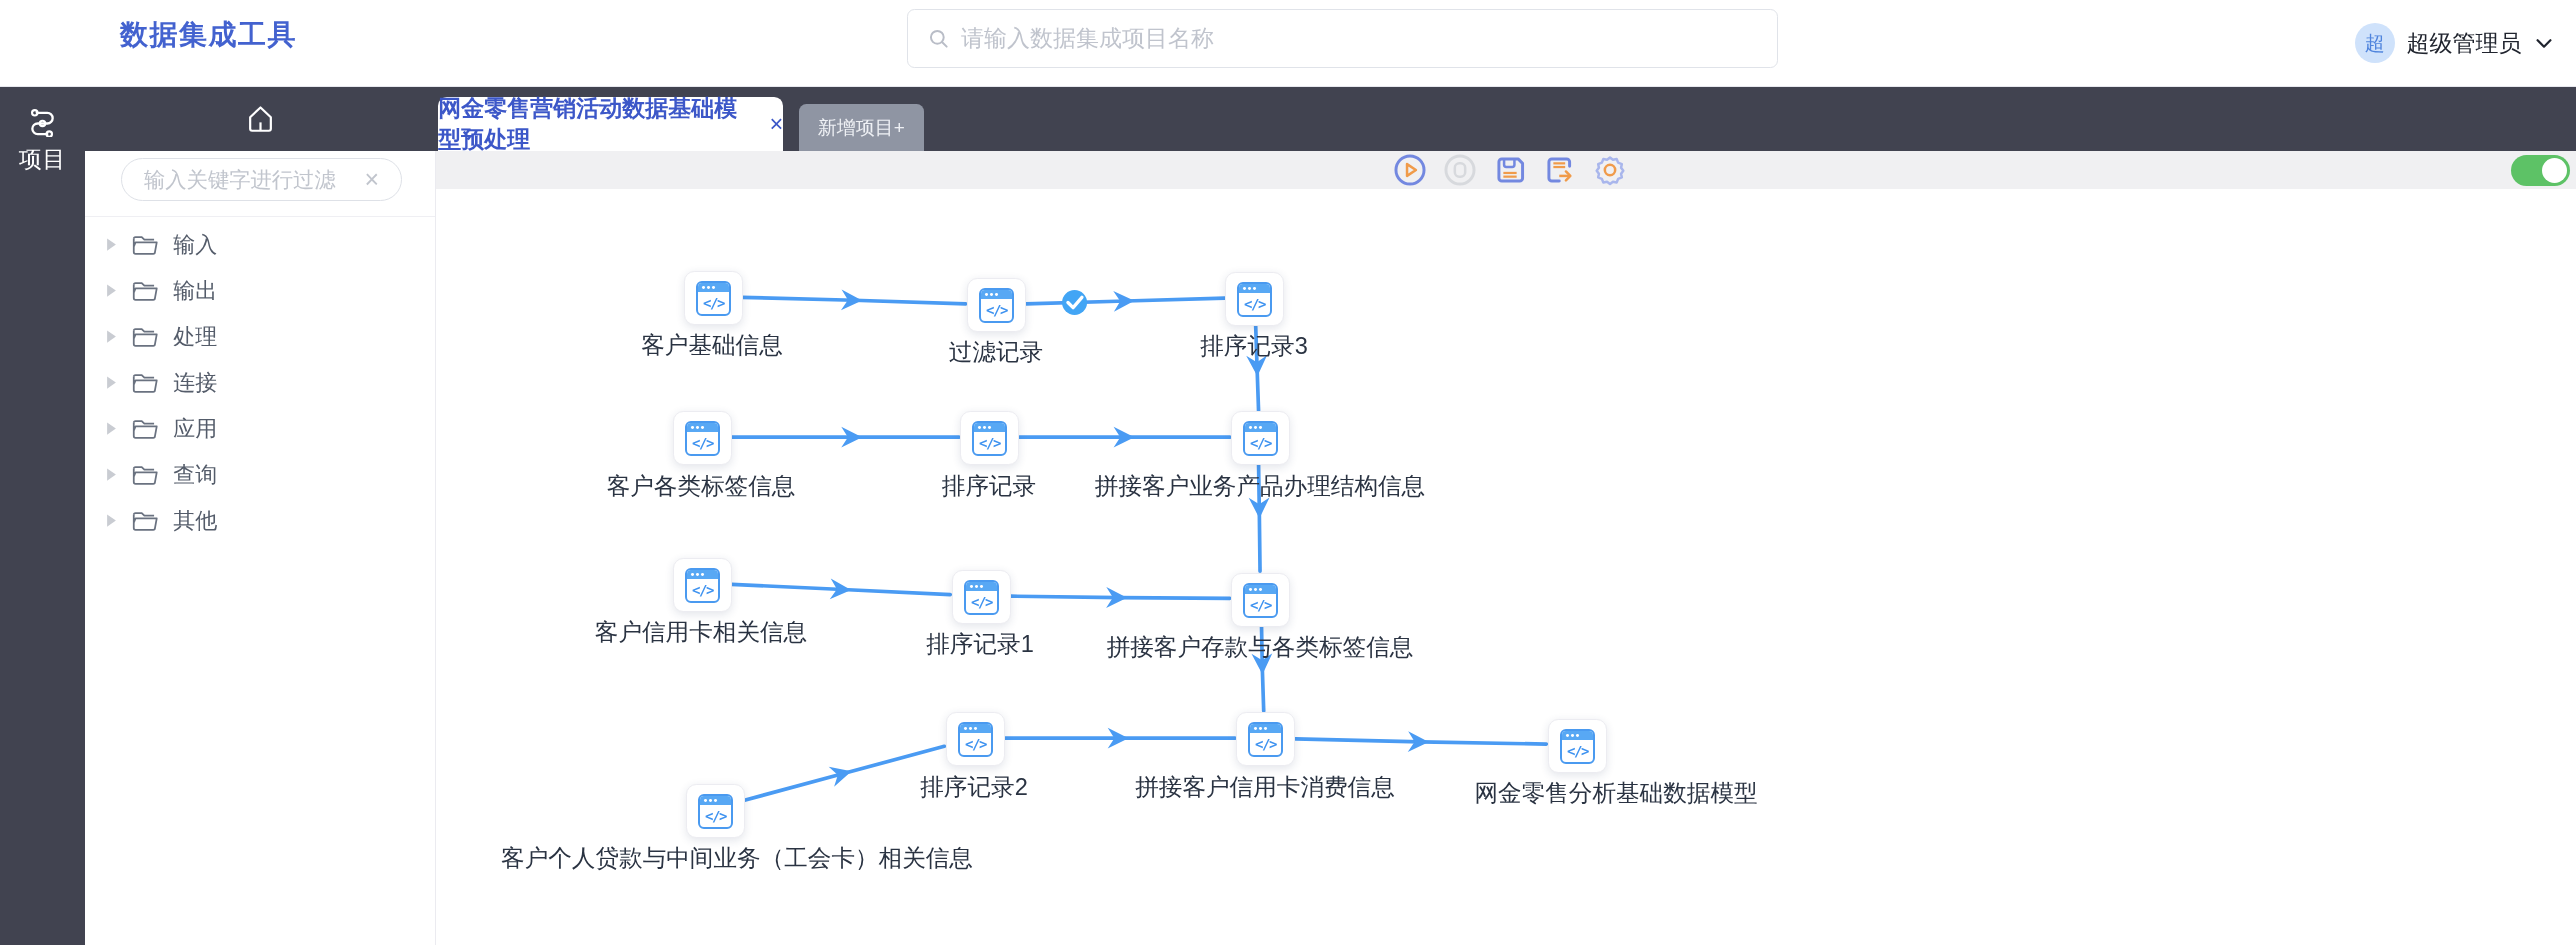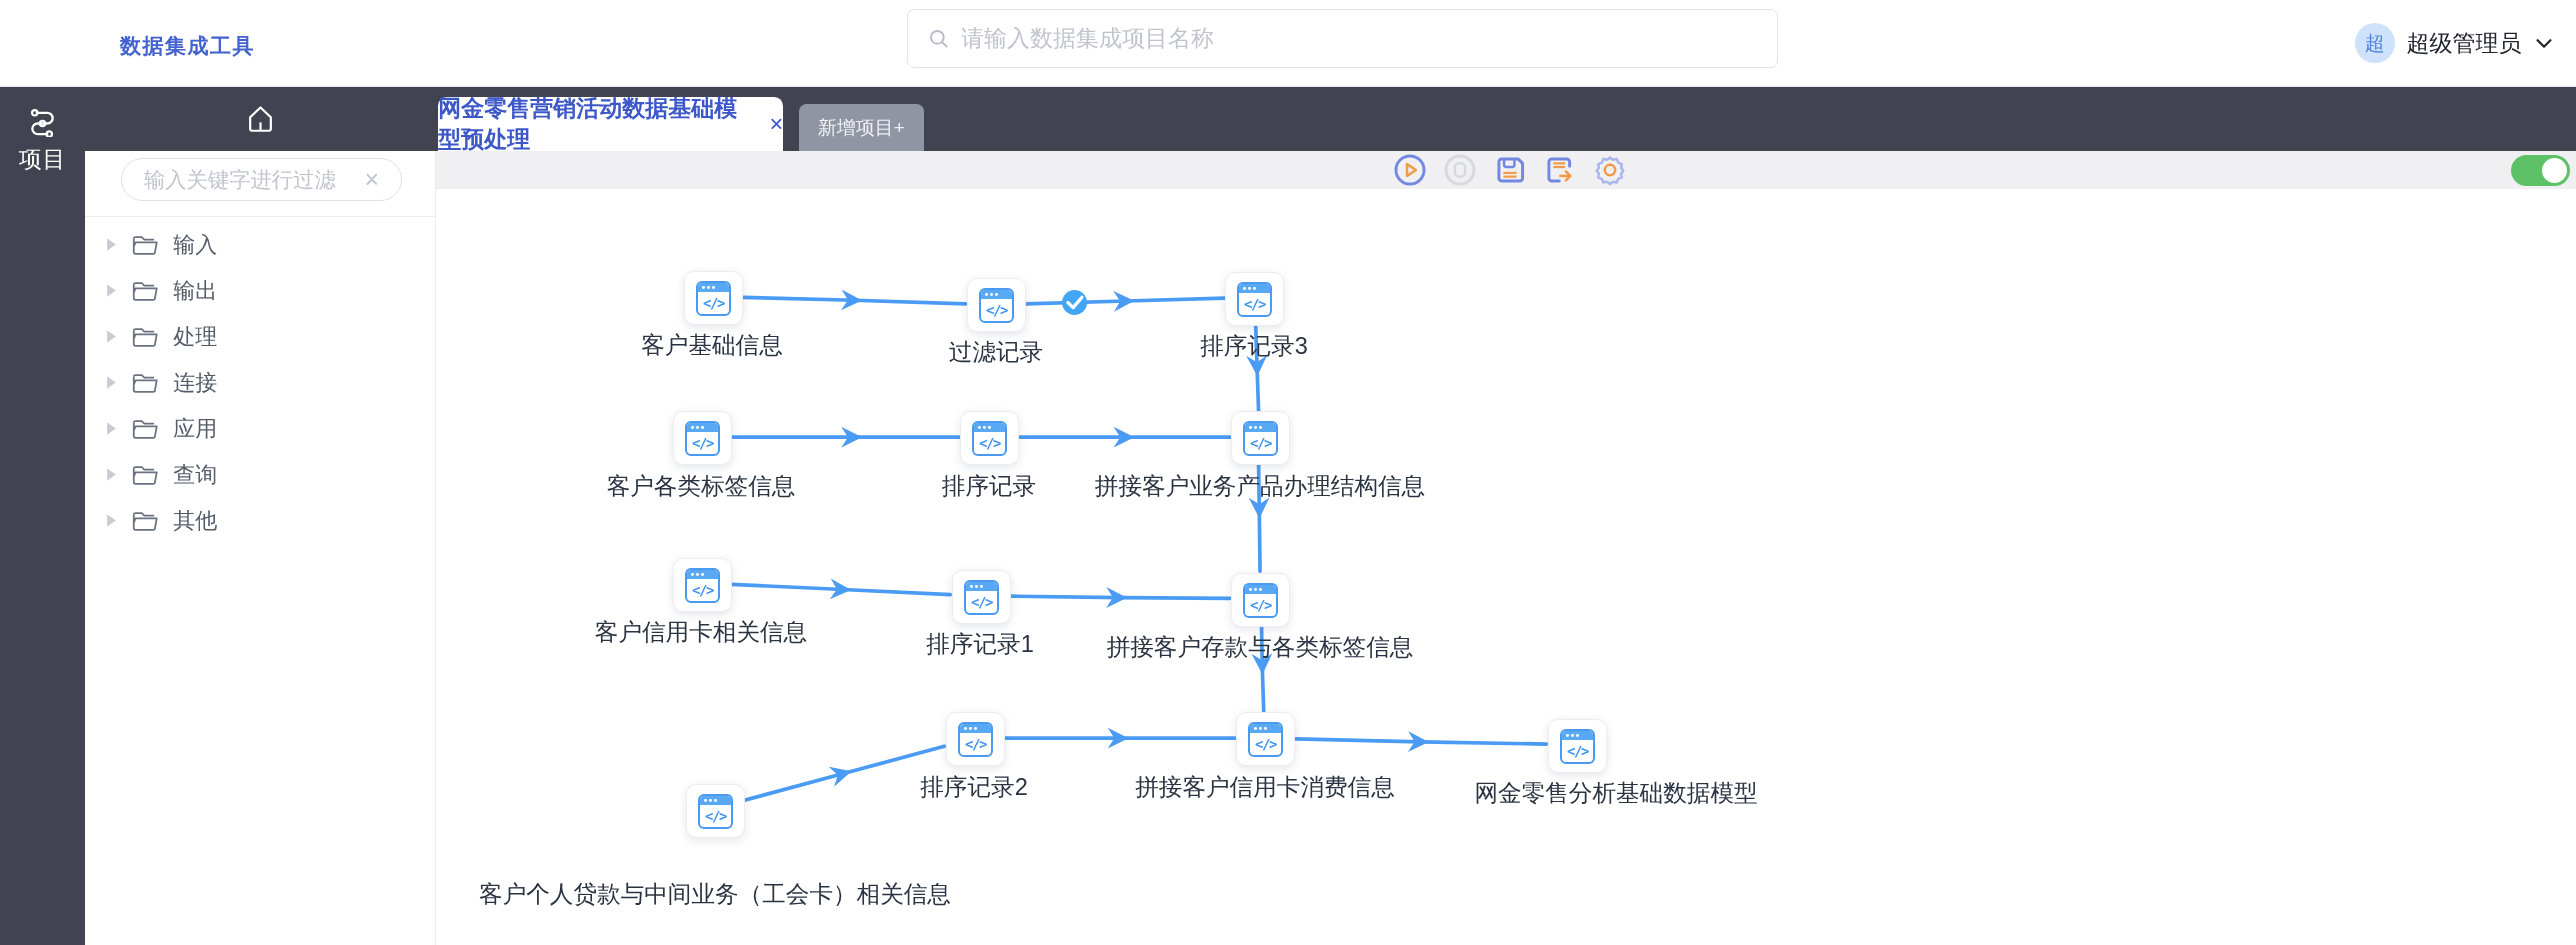--- a/index.html
+++ b/index.html
@@ -4,21 +4,21 @@
 <style>
   html,body{margin:0;padding:0;}
   body{
     width:2576px;height:945px;overflow:hidden;position:relative;
     font-family:"Liberation Sans","DejaVu Sans",sans-serif;
     background:#fff;
   }
   
   .header{position:absolute;left:0;top:0;width:2576px;height:86px;background:#fff;border-bottom:0.7px solid #e7e8ee;z-index:5;}
   .logo-box{position:absolute;left:0;top:0;width:85px;height:87px;background:#3c3e49;display:flex;align-items:center;justify-content:center;}
-  .app-title{position:absolute;left:120px;top:32px;font-size:21px;font-weight:bold;color:#4362cf;letter-spacing:1.5px;}
+  .app-title{position:absolute;left:120px;top:16px;font-size:28px;font-weight:bold;color:#4362cf;letter-spacing:1.5px;}
   .search{position:absolute;left:907px;top:8.8px;width:871px;height:59px;border:1.5px solid #e0e3e9;border-radius:7.4px;display:flex;align-items:center;padding:0 19px;box-sizing:border-box;gap:10.3px;background:#fff;}
   .search .ph{font-size:23px;color:#c0c4cd;}
   .user{position:absolute;right:20.6px;top:0;height:86px;display:flex;align-items:center;gap:11.8px;}
   .avatar{width:40px;height:40px;border-radius:50%;background:#cfe2fb;color:#4f84dd;font-size:20px;display:flex;align-items:center;justify-content:center;}
   .user-name{font-size:23px;color:#20242e;}
   
   .rail{position:absolute;left:0;top:87px;width:85px;height:858px;background:#414350;z-index:4;}
   .rail-item{margin-top:20.6px;display:flex;flex-direction:column;align-items:center;gap:7.4px;color:#fff;cursor:pointer;}
   .rail-item .lbl{font-size:23px;letter-spacing:0.7px;}
   
@@ -187,21 +187,21 @@
   <div class="node" style="left: 686px; top: 784px;">
     <div class="win">
       <div class="win-head">
             <i></i>
             <i></i>
             <i></i>
           </div>
       <div class="win-body">&lt;/&gt;</div>
     </div>
   </div>
-<div class="node-label" style="left: 715px; top: 842px; margin-top: 36px;">客户个人贷款与中间业务（工会卡）相关信息</div>
+<div class="node-label" style="left: 737px; top: 842px;">客户个人贷款与中间业务（工会卡）相关信息</div>
   <div class="node" style="left: 946px; top: 712px;">
     <div class="win">
       <div class="win-head">
             <i></i>
             <i></i>
             <i></i>
           </div>
       <div class="win-body">&lt;/&gt;</div>
     </div>
   </div>

